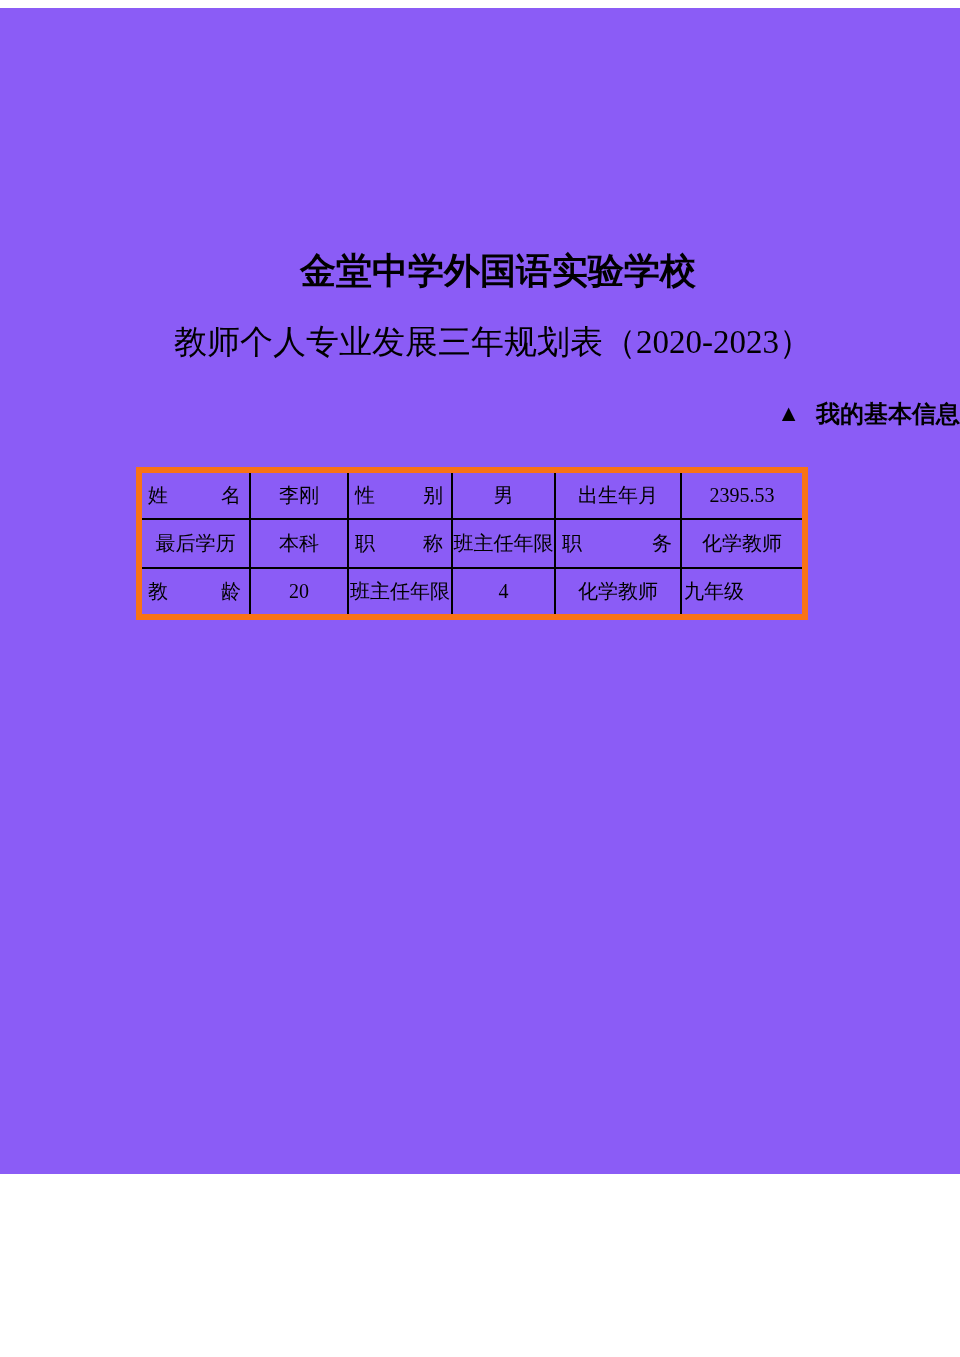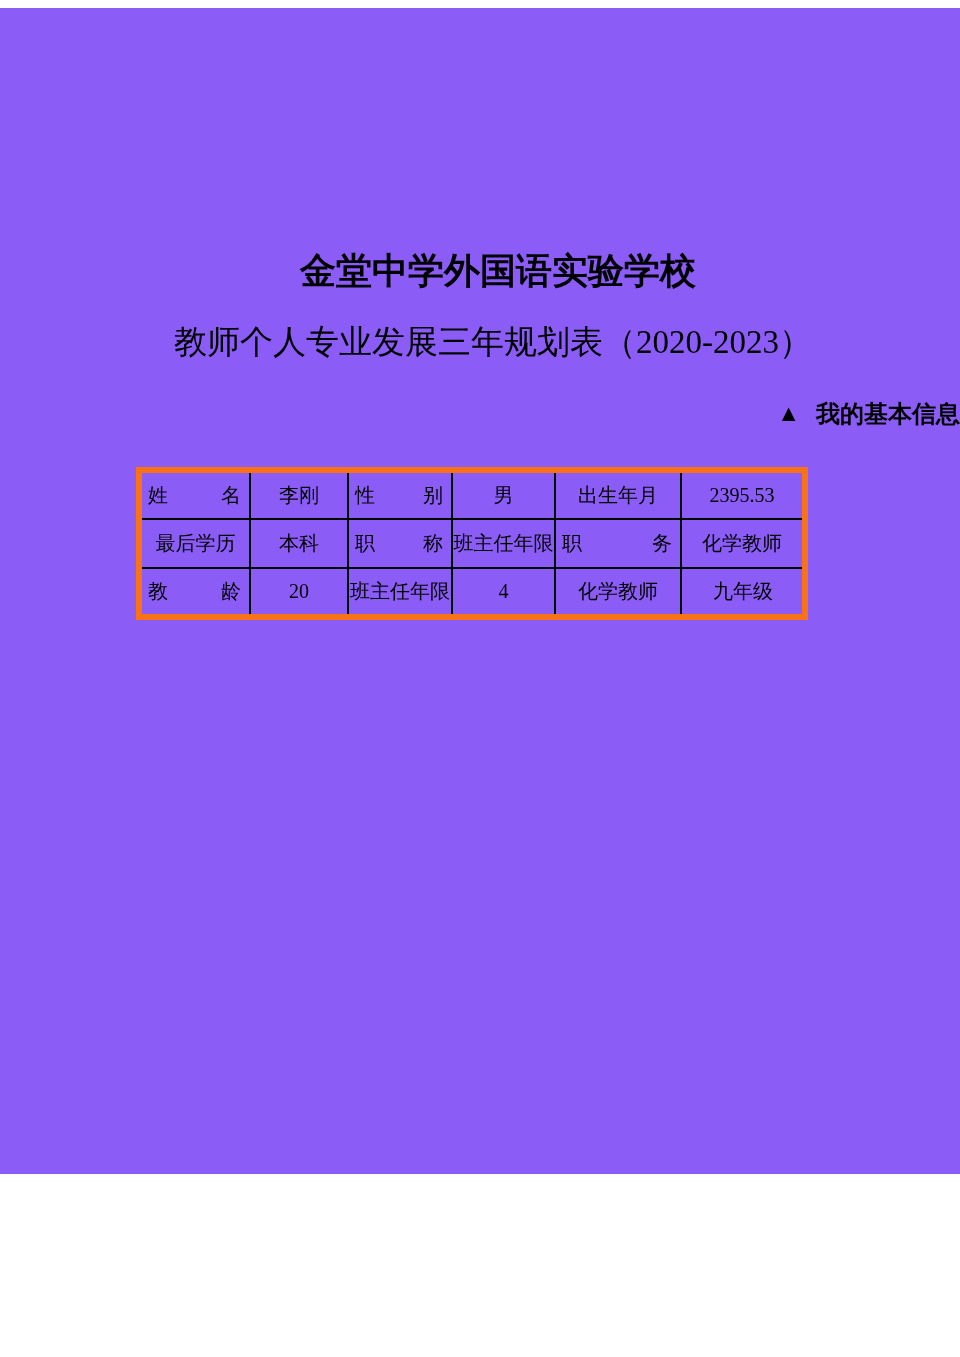--- a/index.html
+++ b/index.html
@@ -69,21 +69,21 @@
     overflow: hidden;
     white-space: nowrap;
   }
   td.c-dist {
     text-align: justify;
     text-align-last: justify;
     text-justify: inter-word;
     padding: 0 8px 0 6px;
   }
   td.c-center { text-align: center; }
-  td.c-left { text-align: center; padding-left: 2px; }
+  td.c-left { text-align: left; padding-left: 2px; }
 </style>
 </head>
 <body>
 
 <div class="page">
 
   <div class="title1">金堂中学外国语实验学校</div>
 
   <div class="title2">教师个人专业发展三年规划表（2020-2023）</div>
 

